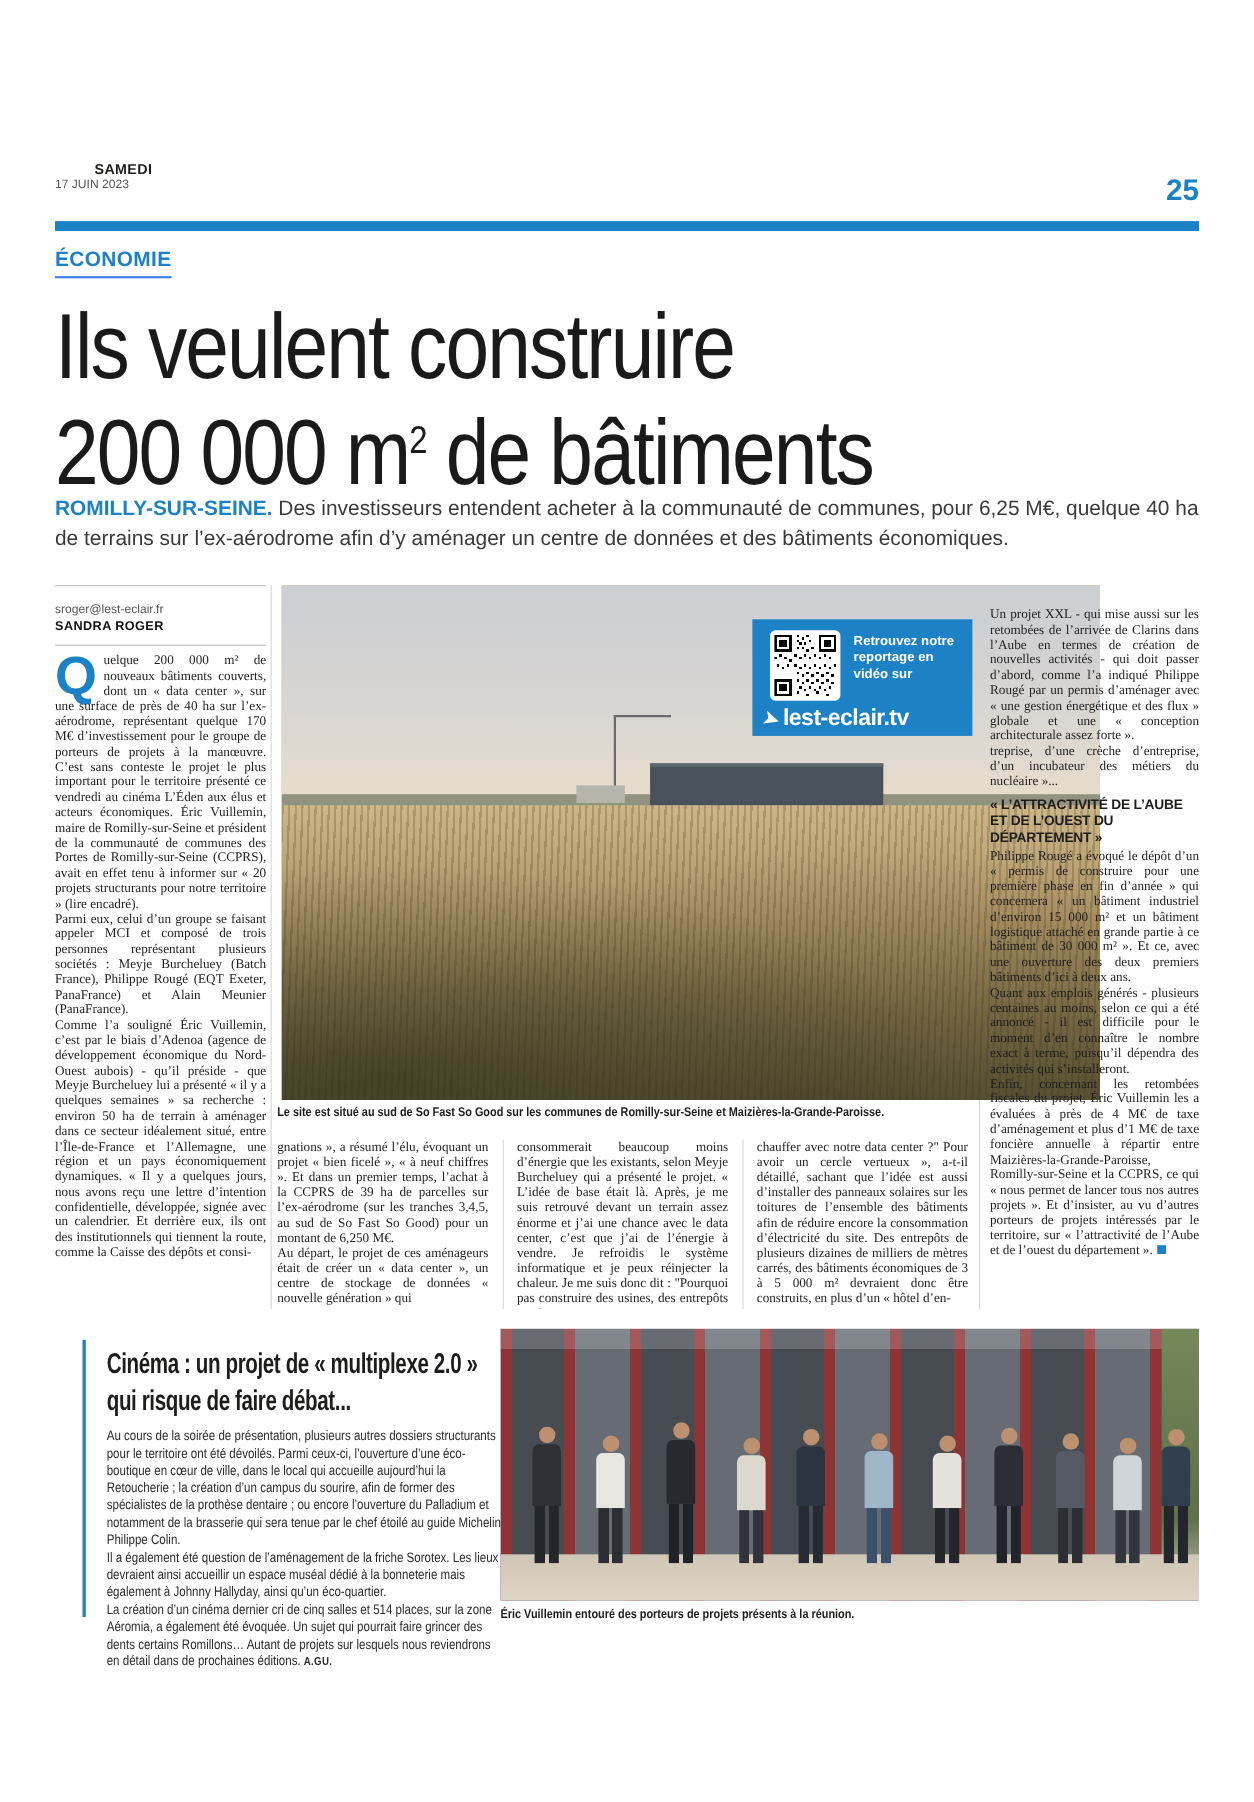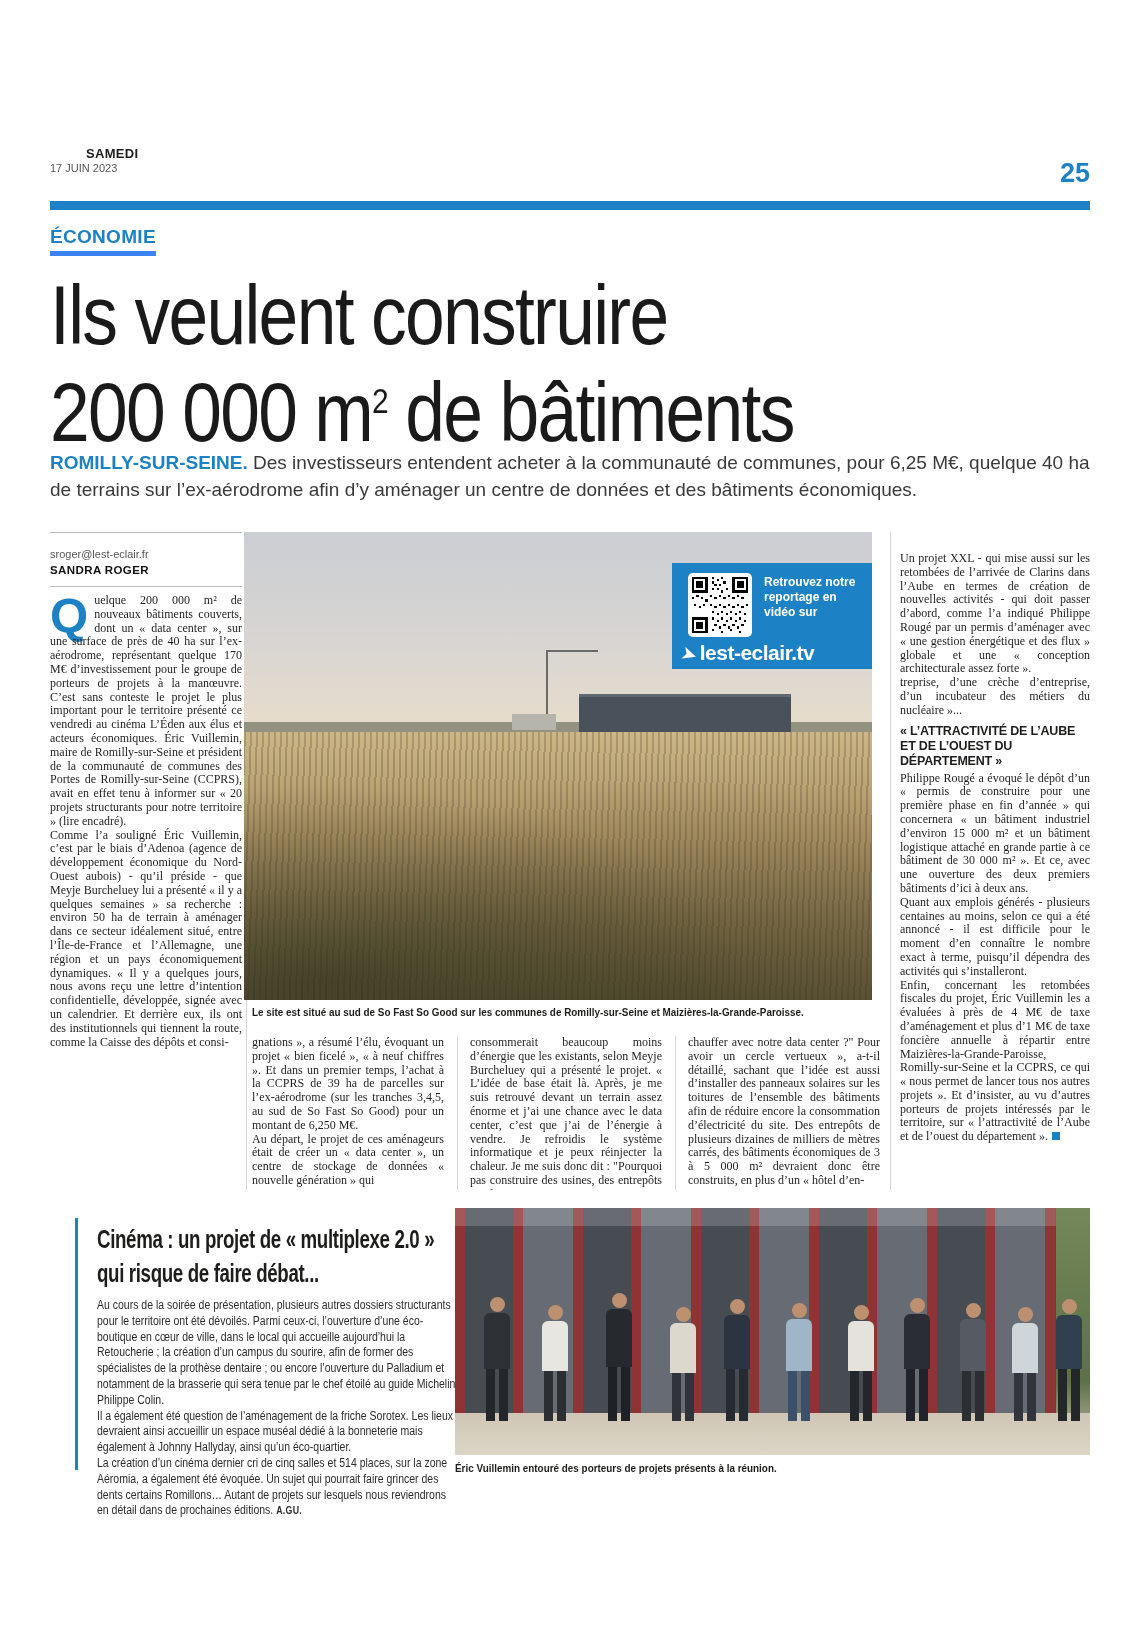--- a/index.html
+++ b/index.html
@@ -10,21 +10,21 @@
   .day{font-size:13px;font-weight:700;letter-spacing:.3px;margin-left:36px;}
   .date{font-size:11px;color:#555;margin-top:1px;}
   .masthead{left:0;top:146px;width:1140px;text-align:center;}
   .masthead-inner{display:inline-block;transform:scaleX(.8);transform-origin:center top;
       font-size:47px;color:#1c82c5;letter-spacing:-1px;white-space:nowrap;}
   .masthead-inner .light{font-weight:400;}
   .masthead-inner .bold{font-weight:800;}
   .pageno{right:50px;top:158px;font-size:27px;font-weight:700;color:#1c82c5;}
   .rule-blue{left:50px;top:201px;width:1040px;height:9px;background:#1c82c5;}
   .kicker{left:50px;top:226px;font-size:19px;font-weight:800;color:#1c82c5;letter-spacing:.3px;
-      border-bottom:5px solid #3b82f6;padding-bottom:3px;}
+      border-bottom:2px solid #3b82f6;padding-bottom:3px;}
   
   .hl{left:50px;font-weight:400;font-size:84px;line-height:86px;color:#1a1a1a;
       transform:scaleX(.85);transform-origin:left top;white-space:nowrap;letter-spacing:-2px;}
   .hl sup{font-size:42%;vertical-align:28px;}
   
   .standfirst{left:50px;top:449px;width:1040px;font-size:19px;line-height:27px;color:#3a3a3a;}
   .standfirst .loc{color:#1c82c5;font-weight:700;}
   
   .thinrule{height:1px;background:#bcbcbc;}
   .byline-email{left:50px;top:548px;font-size:11px;color:#555;}
@@ -33,21 +33,21 @@
   .bodycol{font-family:"Liberation Serif",serif;font-size:12px;line-height:13.8px;
       text-align:justify;color:#1e1e1e;overflow:hidden;}
   .bodycol p{margin:0;}
   .dropcap{float:left;font-family:"Liberation Sans",sans-serif;font-weight:700;color:#1c82c5;
       font-size:49px;line-height:40px;margin:1px 6px 0 0;}
   .subhead{font-family:"Liberation Sans",sans-serif;font-weight:800;font-size:12.5px;line-height:15px;
       letter-spacing:-.2px;color:#1d1d1b;margin:6px 0 3px 0;text-align:left;}
   .endsq{display:inline-block;width:8px;height:8px;background:#1c82c5;margin-left:4px;}
   .vrule{width:1px;background:#d6d6d6;}
   
-  .photo1{left:244px;top:532px;width:628px;height:468px;overflow:hidden;background:#cdb788;}
+  .photo1{left:256px;top:532px;width:744px;height:468px;overflow:hidden;background:#cdb788;}
   .sky{position:absolute;left:0;top:0;width:100%;height:200px;
       background:linear-gradient(to bottom,#cbced3 0%,#d8d5d2 55%,#e8ddcb 100%);}
   .treeline{position:absolute;left:0;top:190px;width:100%;height:12px;background:#7d7f6e;opacity:.8;}
   .bldg-main{position:absolute;left:335px;top:162px;width:212px;height:38px;background:#49525a;
       border-top:3px solid #5d6871;}
   .bldg-left{position:absolute;left:268px;top:182px;width:44px;height:16px;background:#b5b5ac;}
   .crane-v{position:absolute;left:302px;top:118px;width:2px;height:78px;background:#6a6a6a;}
   .crane-h{position:absolute;left:302px;top:118px;width:52px;height:2px;background:#6a6a6a;}
   .field{position:absolute;left:0;top:200px;width:100%;height:268px;
       background:
@@ -112,20 +112,21 @@
   <div class="abs byline-name">SANDRA ROGER</div>
   <div class="abs thinrule" style="left:50px;top:586px;width:192px;"></div>
 
   <div class="abs vrule" style="left:246px;top:532px;height:658px;"></div>
   <div class="abs vrule" style="left:890px;top:532px;height:658px;"></div>
   <div class="abs vrule" style="left:457px;top:1036px;height:154px;"></div>
   <div class="abs vrule" style="left:675px;top:1036px;height:154px;"></div>
 
   <div class="abs bodycol" style="left:50px;top:594px;width:192px;height:596px;">
     <p><span class="dropcap">Q</span><span>uelque 200 000 m² de nouveaux bâtiments couverts, dont un « data center », sur une surface de près de 40 ha sur l’ex-aérodrome, représentant quelque 170 M€ d’investissement pour le groupe de porteurs de projets à la manœuvre. C’est sans conteste le projet le plus important pour le territoire présenté ce vendredi au cinéma L’Éden aux élus et acteurs économiques. Éric Vuillemin, maire de Romilly-sur-Seine et président de la communauté de communes des Portes de Romilly-sur-Seine (CCPRS), avait en effet tenu à informer sur « 20 projets structurants pour notre territoire » (lire encadré).</span></p>
+    <p>Parmi eux, celui d’un groupe se faisant appeler MCI et composé de trois personnes représentant plusieurs sociétés : Meyje Burcheluey (Batch France), Philippe Rougé (EQT Exeter, PanaFrance) et Alain Meunier (PanaFrance).</p>
     <p>Comme l’a souligné Éric Vuillemin, c’est par le biais d’Adenoa (agence de développement économique du Nord-Ouest aubois) - qu’il préside - que Meyje Burcheluey lui a présenté « il y a quelques semaines » sa recherche : environ 50 ha de terrain à aménager dans ce secteur idéalement situé, entre l’Île-de-France et l’Allemagne, une région et un pays économiquement dynamiques. « Il y a quelques jours, nous avons reçu une lettre d’intention confidentielle, développée, signée avec un calendrier. Et derrière eux, ils ont des institutionnels qui tiennent la route, comme la Caisse des dépôts et consi-</p>
   </div>
 
   <div class="abs photo1">
     <div class="sky"></div>
     <div class="treeline"></div>
     <div class="crane-v"></div>
     <div class="crane-h"></div>
     <div class="bldg-left"></div>
     <div class="bldg-main"></div>

